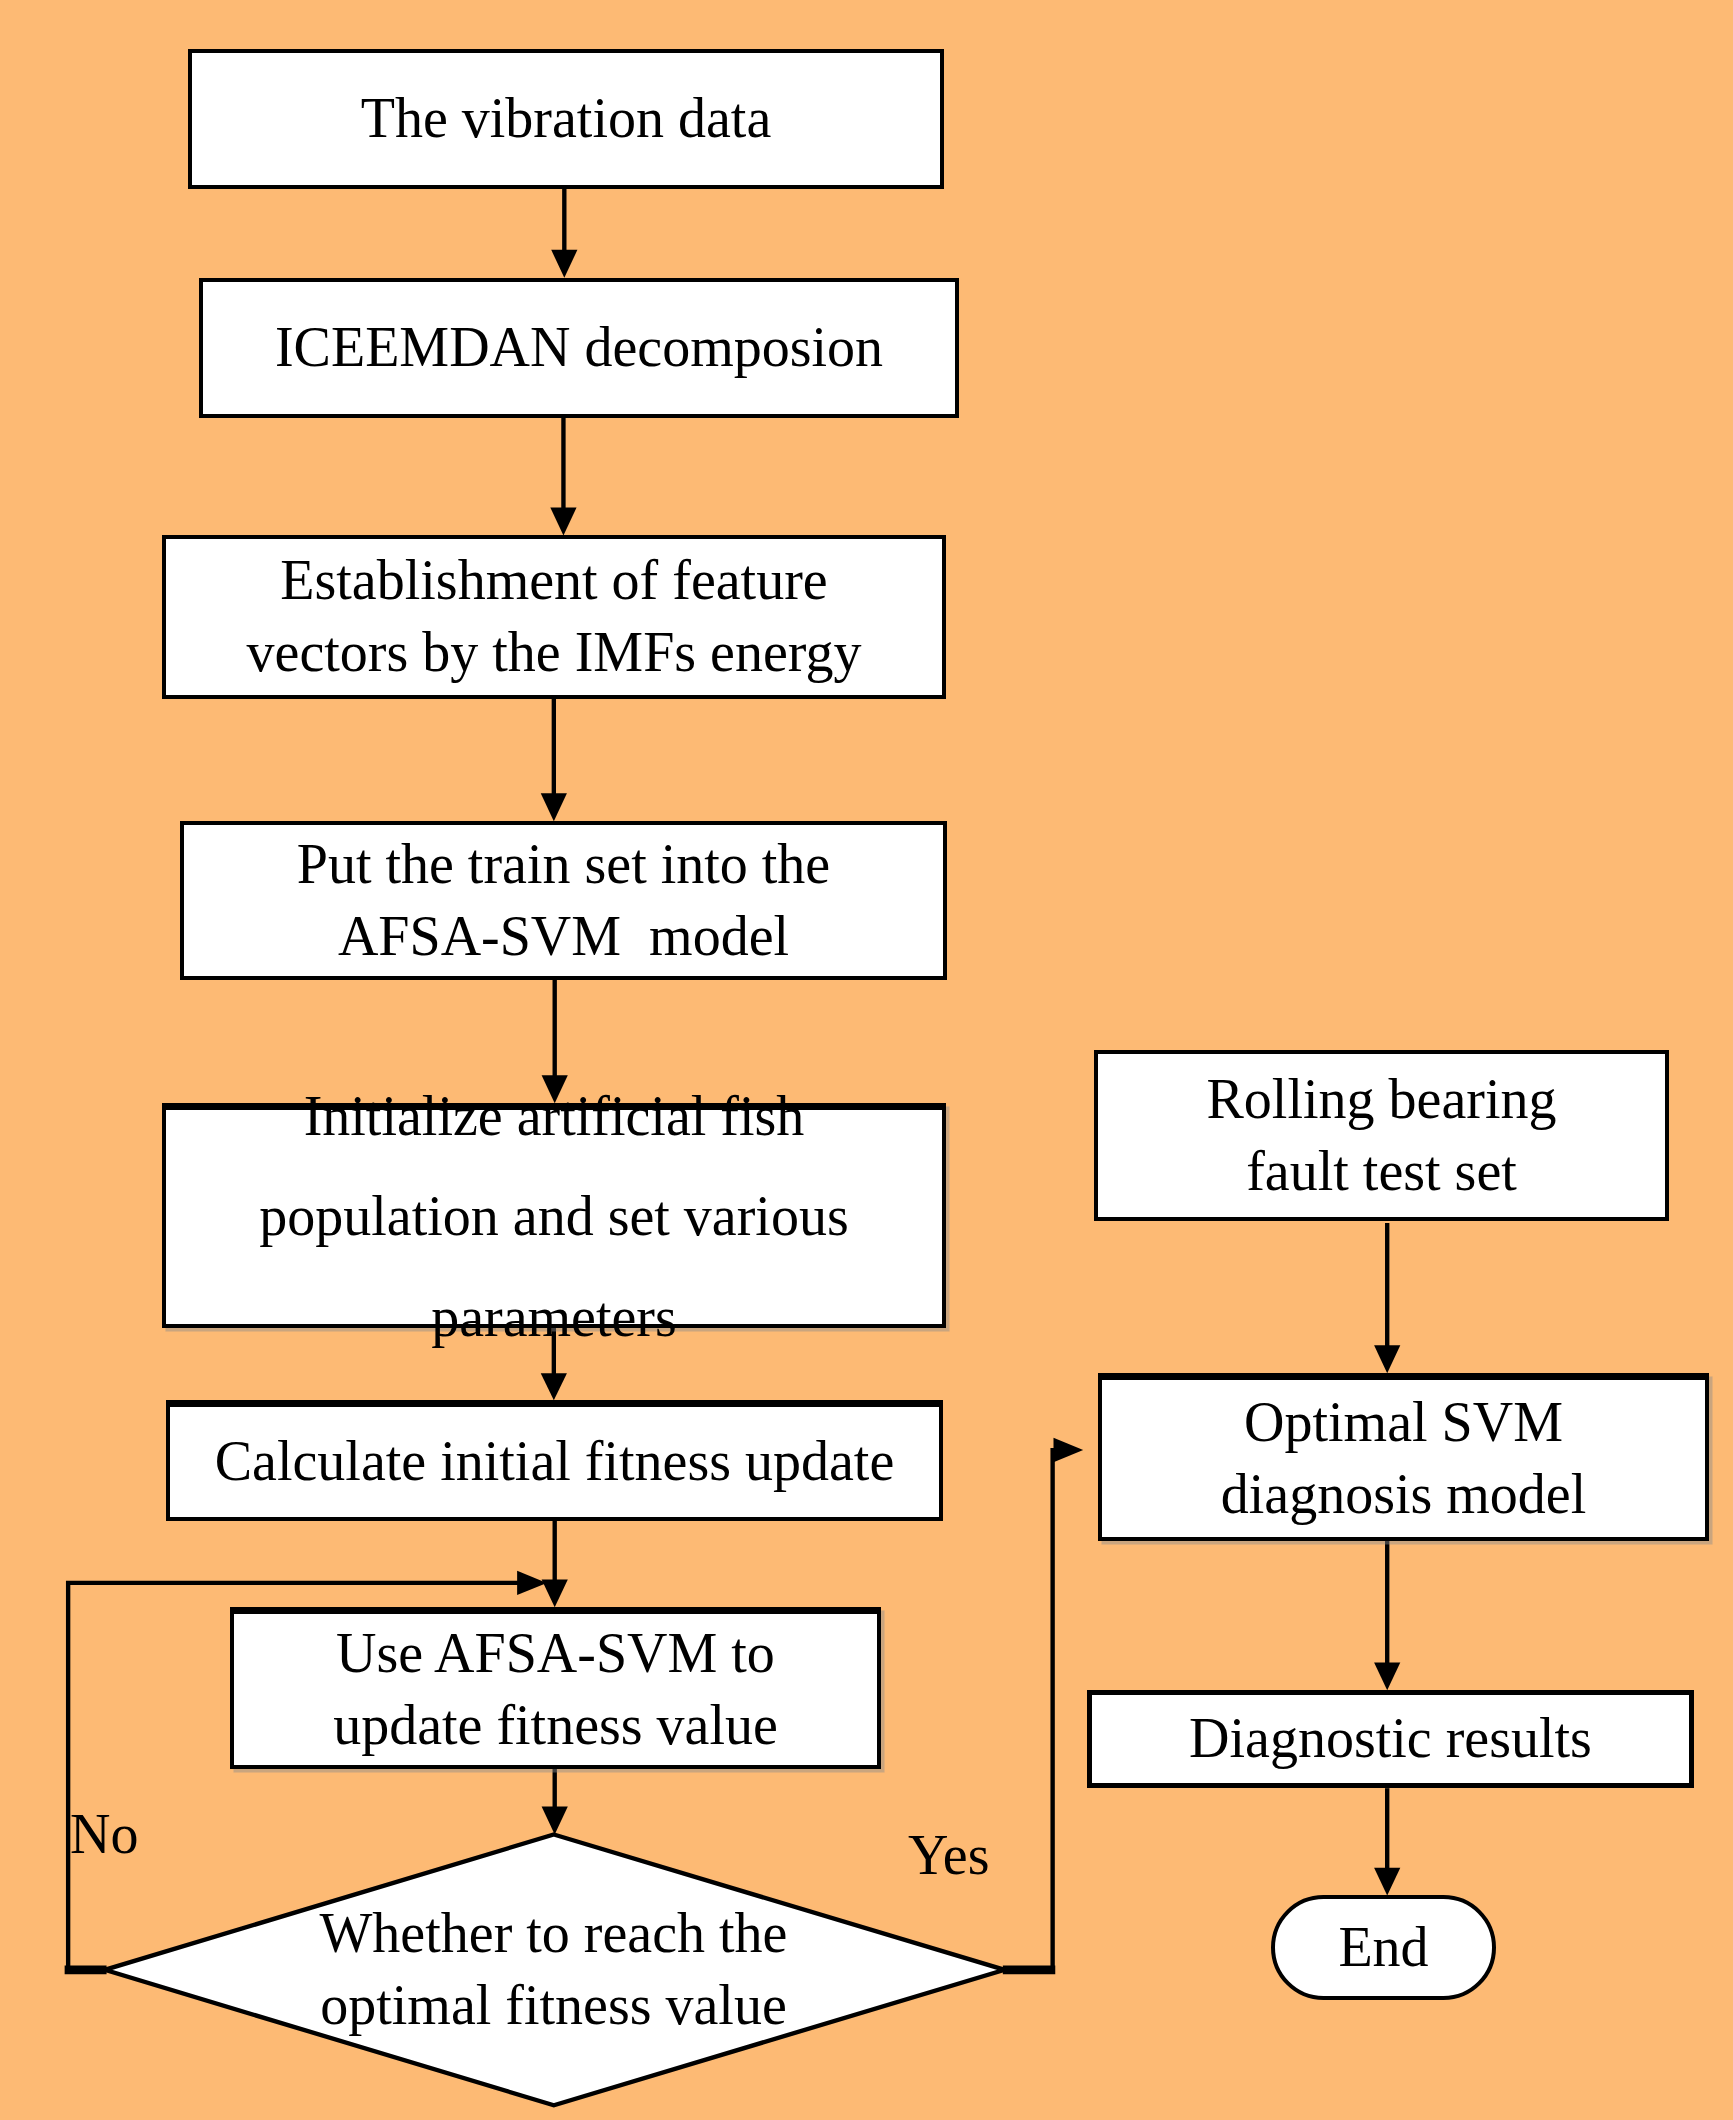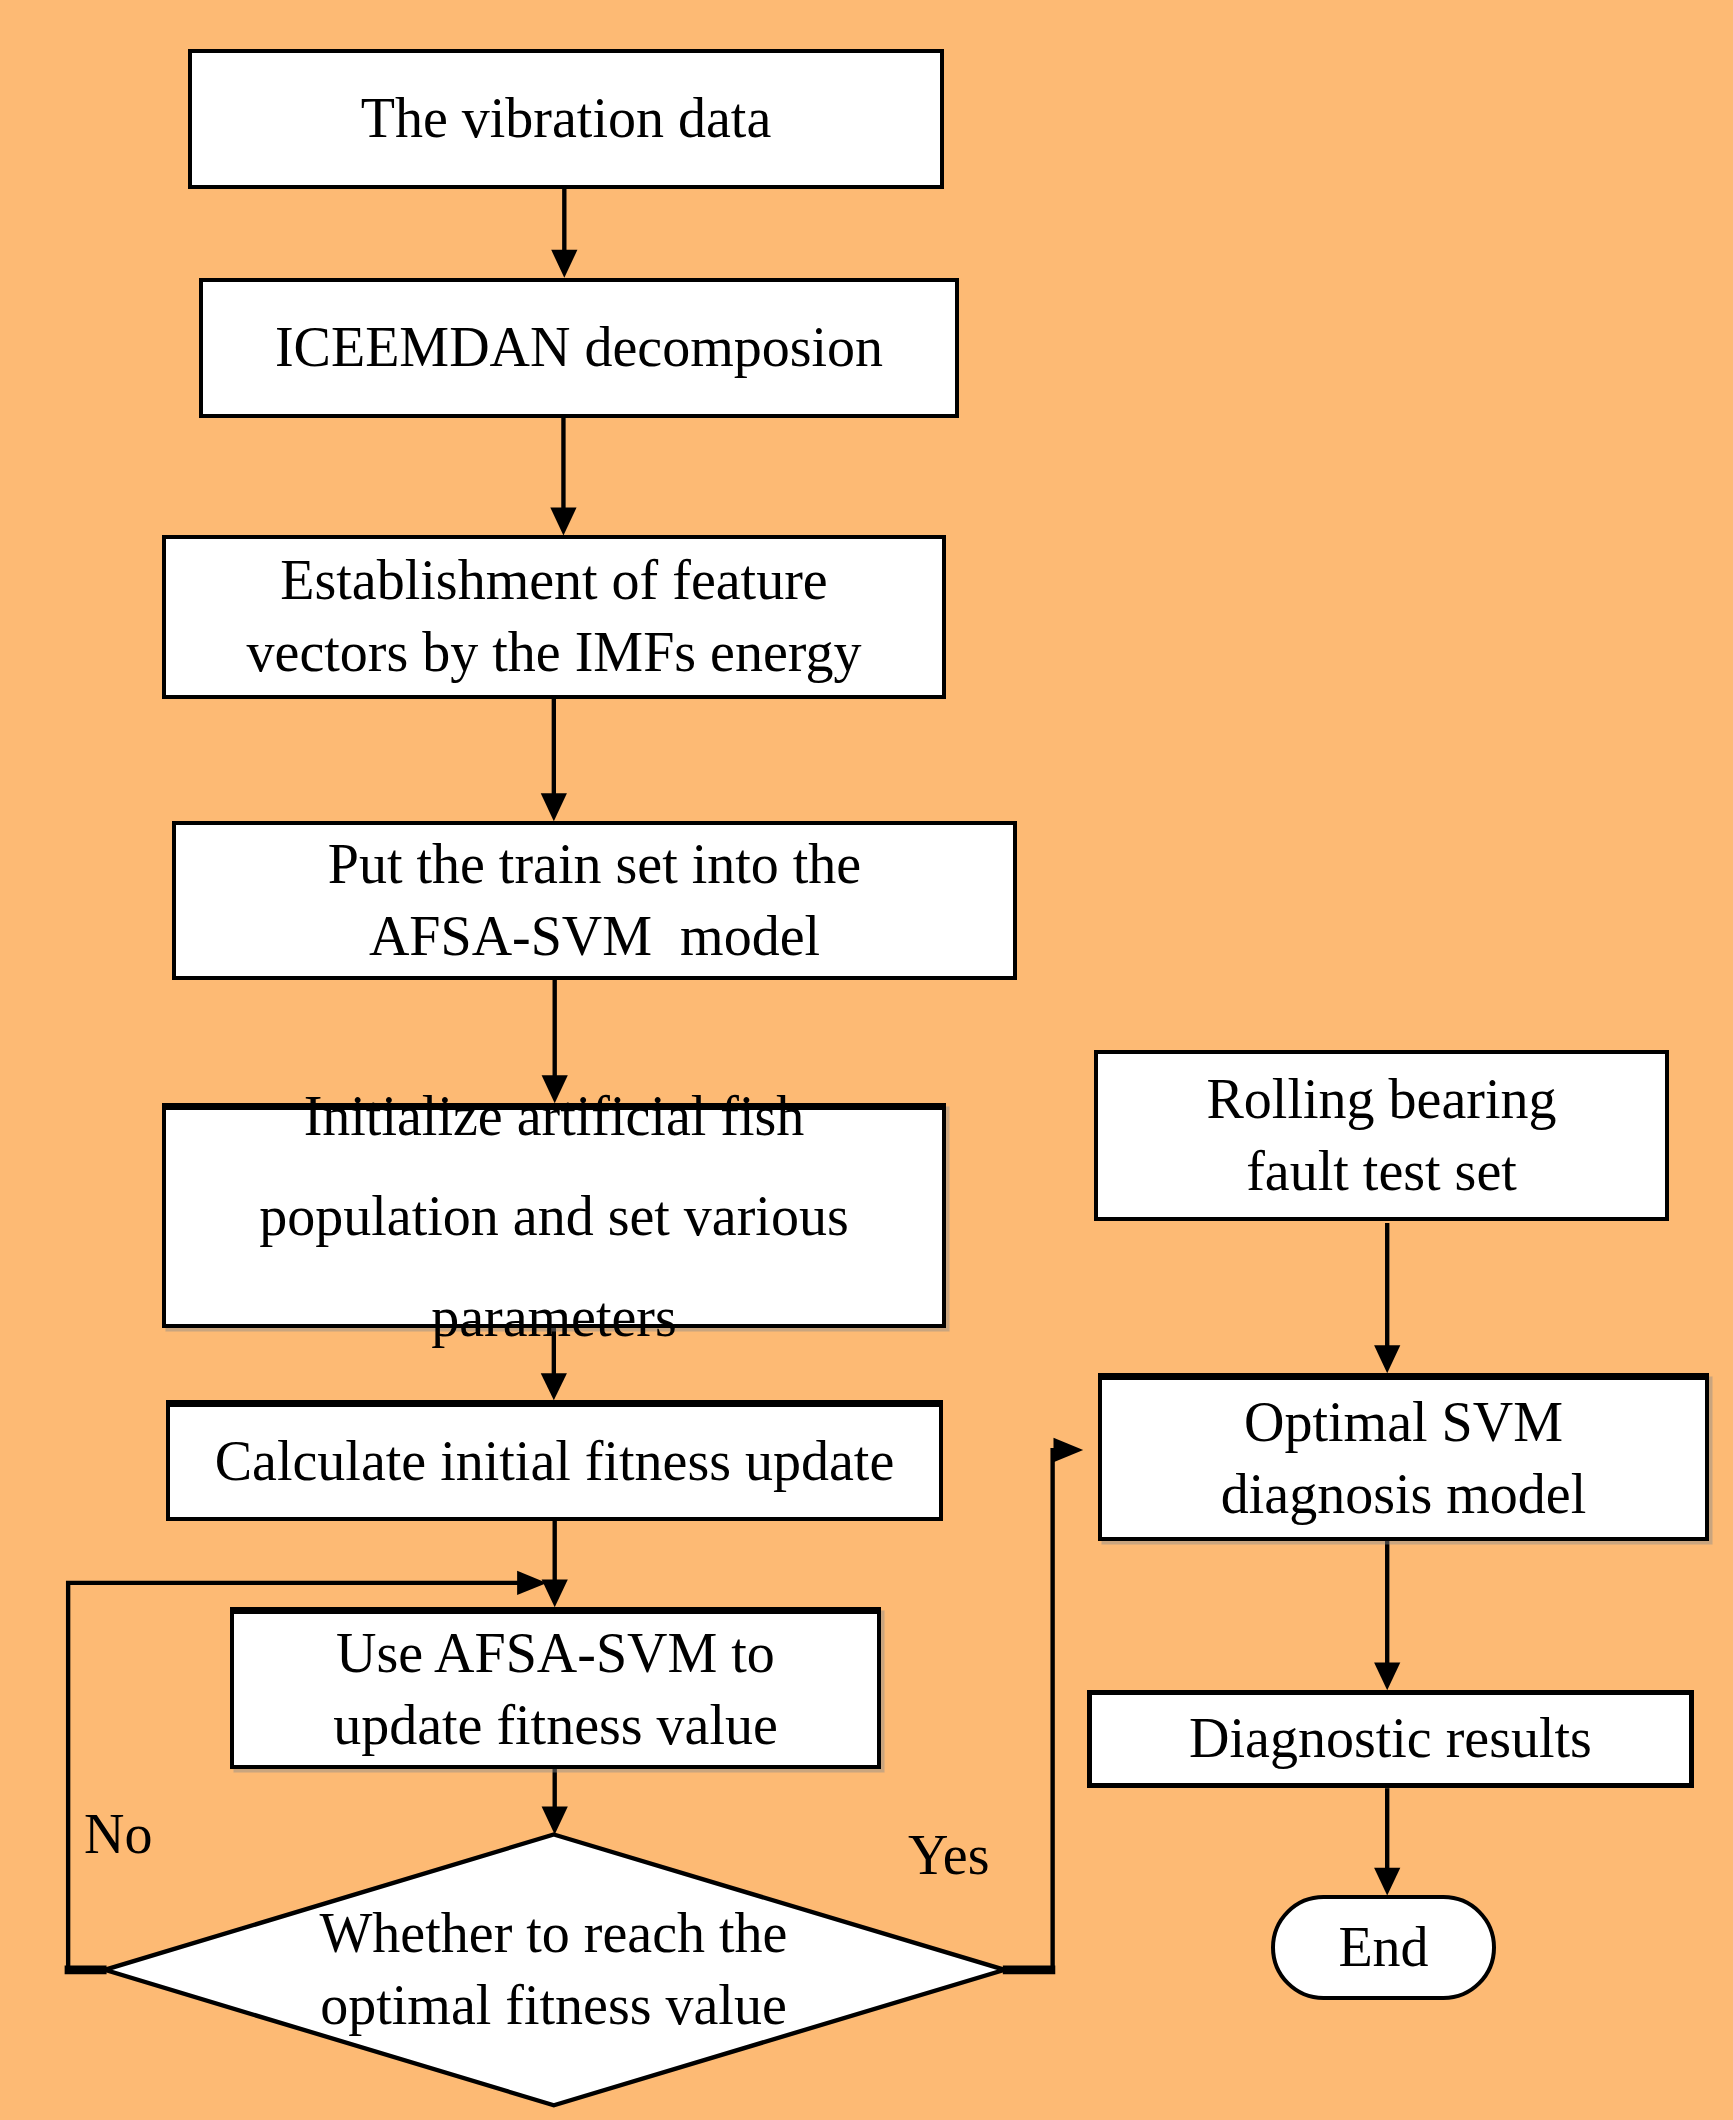--- a/index.html
+++ b/index.html
@@ -136,21 +136,21 @@
 
   <div class="node box" style="left:199px; top:278px; width:760px; height:140px;">
     <div class="ln">ICEEMDAN decomposion</div>
   </div>
 
   <div class="node box" style="left:162px; top:535px; width:784px; height:164px;">
     <div class="ln">Establishment of feature</div>
     <div class="ln">vectors by the IMFs energy</div>
   </div>
 
-  <div class="node box" style="left:172px; top:821px; width:845px; height:159px;">
+  <div class="node box" style="left:180px; top:821px; width:767px; height:159px;">
     <div class="ln">Put the train set into the</div>
     <div class="ln">AFSA-SVM  model</div>
   </div>
 
   <div class="node box thick-top shadowed" style="left:162px; top:1103px; width:784px; height:225px;gap:29px;">
     <div class="ln">Initialize artificial fish</div>
     <div class="ln">population and set various</div>
     <div class="ln">parameters</div>
   </div>
 
@@ -161,21 +161,21 @@
   <div class="node box thick-top shadowed" style="left:230px; top:1607px; width:651px; height:162px;">
     <div class="ln">Use AFSA-SVM to</div>
     <div class="ln">update fitness value</div>
   </div>
 
   <div class="node ghost" style="left:204px; top:1897px; width:699px; height:145px;">
     <div class="ln">Whether to reach the</div>
     <div class="ln">optimal fitness value</div>
   </div>
 
-  <div class="edge-label" style="left:70px; top:1806px;padding-left:14px;">No</div>
+  <div class="edge-label" style="left:70px; top:1806px;">No</div>
   <div class="edge-label" style="left:908px; top:1827px;">Yes</div>
 
   <div class="node box" style="left:1094px; top:1050px; width:575px; height:171px;">
     <div class="ln">Rolling bearing</div>
     <div class="ln">fault test set</div>
   </div>
 
   <div class="node box thick-top shadowed" style="left:1079px; top:1373px; width:611px; height:168px;margin-left:19px;">
     <div class="ln">Optimal SVM</div>
     <div class="ln">diagnosis model</div>

